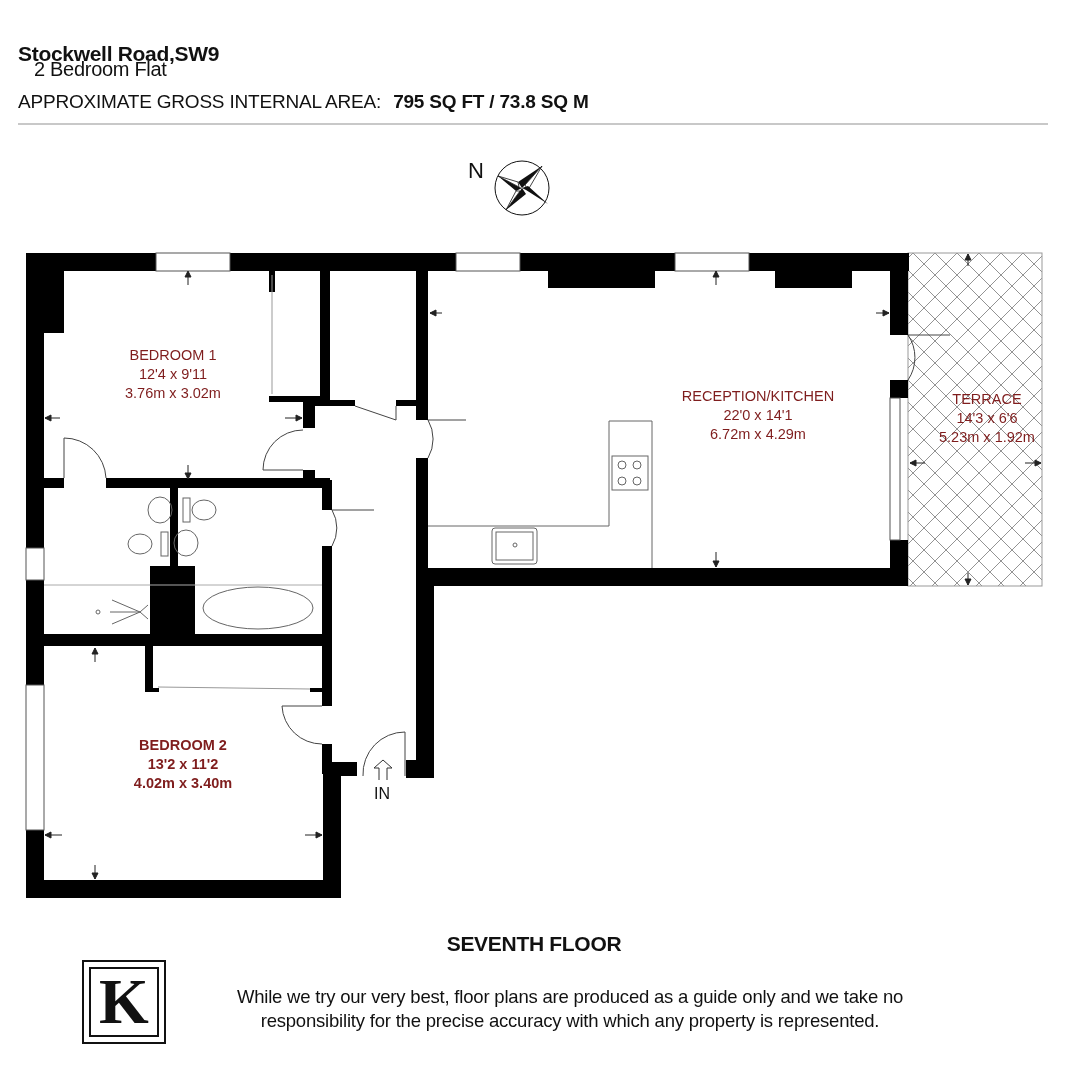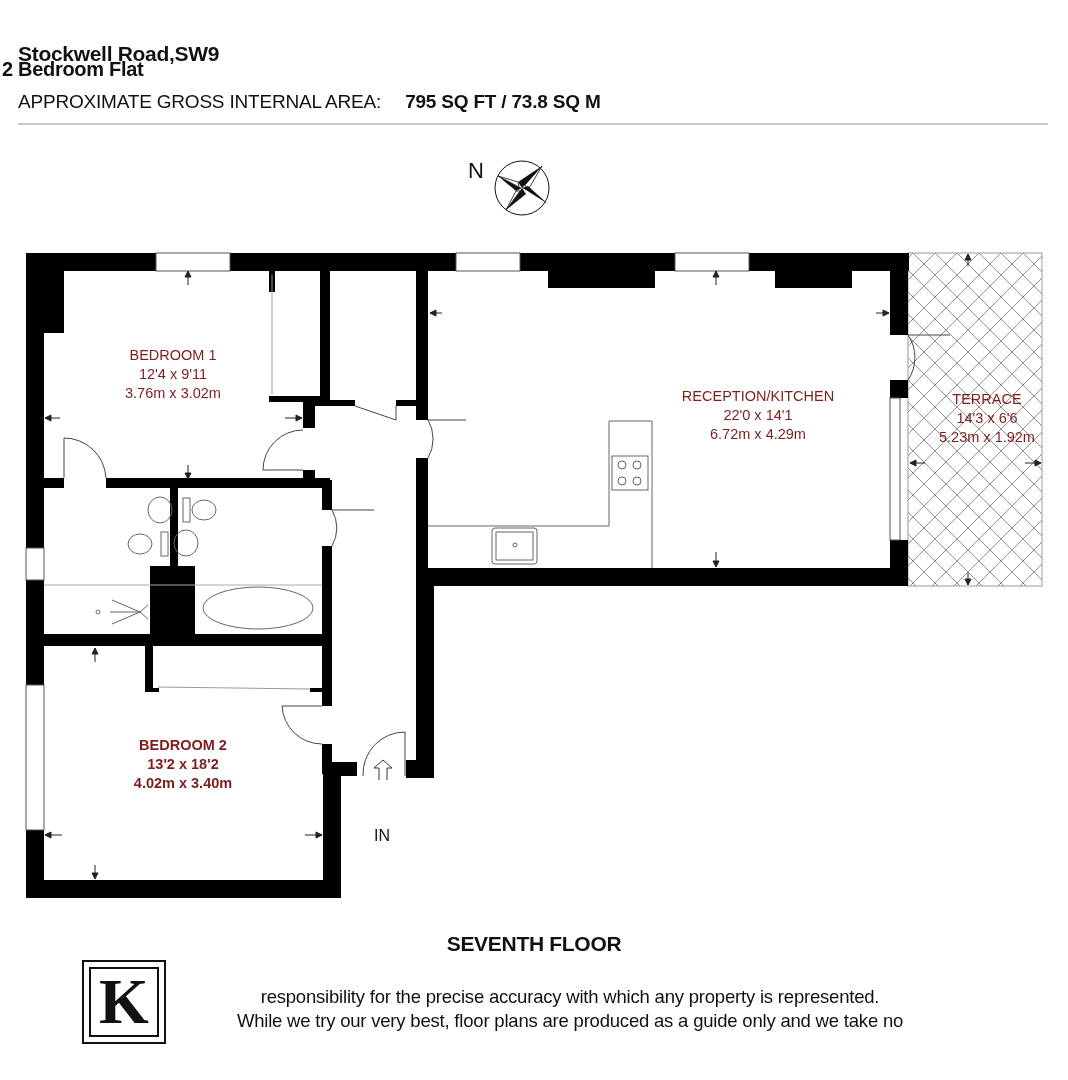--- a/index.html
+++ b/index.html
@@ -1,26 +1,26 @@
 <!DOCTYPE html>
 <html><head>
 <meta charset="utf-8">
 <style>
   html,body{margin:0;padding:0;background:#ffffff;}
   body{width:1068px;height:1080px;position:relative;overflow:hidden;font-family:"Liberation Sans",sans-serif;color:#111;}
   .hdr-title{position:absolute;left:18px;top:42px;font-size:21px;font-weight:bold;letter-spacing:-0.3px;}
-  .hdr-sub{position:absolute;left:2px;top:58px;font-size:20px;font-weight:bold;letter-spacing:-0.3px;}
+  .hdr-sub{position:absolute;left:34px;top:58px;font-size:20px;font-weight:normal;letter-spacing:-0.3px;}
   .hdr-area{position:absolute;left:18px;top:91px;font-size:19px;letter-spacing:-0.2px;}
-  .hdr-area .val{font-weight:bold;margin-left:24px;}
+  .hdr-area .val{font-weight:bold;margin-left:12px;}
   .rule{position:absolute;left:18px;top:123px;width:1030px;height:2px;background:#c8c8c8;}
   .compass-n{position:absolute;left:468px;top:158px;font-size:22px;}
   .compass{position:absolute;left:492px;top:160px;}
   .plan{position:absolute;left:0;top:0;}
   .room{position:absolute;text-align:center;font-size:14.5px;line-height:19px;color:#7f1d1d;}
-  .in-label{position:absolute;left:374px;top:785px;font-size:16px;margin-top:42px;}
+  .in-label{position:absolute;left:374px;top:785px;font-size:16px;}
   .floor{position:absolute;left:0;width:1068px;top:932px;text-align:center;font-size:21px;font-weight:bold;letter-spacing:-0.3px;}
   .logo{position:absolute;left:82px;top:960px;width:84px;height:84px;border:2px solid #111;box-sizing:border-box;display:flex;align-items:center;justify-content:center;}
   .logo-inner{width:70px;height:70px;border:2px solid #111;box-sizing:border-box;display:flex;align-items:center;justify-content:center;font-family:"Liberation Serif",serif;font-size:64px;font-weight:bold;line-height:1;}
   .disclaimer{position:absolute;left:170px;top:985px;width:800px;text-align:center;font-size:18.5px;line-height:24px;letter-spacing:-0.2px;}
 </style>
 </head>
 <body>
 
 <div class="hdr-title">Stockwell Road,SW9</div>
 <div class="hdr-sub">2 Bedroom Flat</div>
@@ -202,26 +202,26 @@
   <div>22'0 x 14'1</div>
   <div>6.72m x 4.29m</div>
 </div>
 <div class="room" style="left:910px;top:390px;width:130px;padding-left:12px;">
   <div>TERRACE</div>
   <div>14'3 x 6'6</div>
   <div>5.23m x 1.92m</div>
 </div>
 <div class="room" style="left:108px;top:736px;width:150px;font-weight:bold;">
   <div>BEDROOM 2</div>
-  <div>13'2 x 18'2</div>
+  <div>13'2 x 11'2</div>
   <div>4.02m x 3.40m</div>
 </div>
 <div class="in-label">IN</div>
 
 <div class="floor">SEVENTH FLOOR</div>
 
 <div class="logo">
   <div class="logo-inner">K</div>
 </div>
 <div class="disclaimer">
+  <div>While we try our very best, floor plans are produced as a guide only and we take no</div>
   <div>responsibility for the precise accuracy with which any property is represented.</div>
-  <div>While we try our very best, floor plans are produced as a guide only and we take no</div>
 </div>
 
 </body></html>

